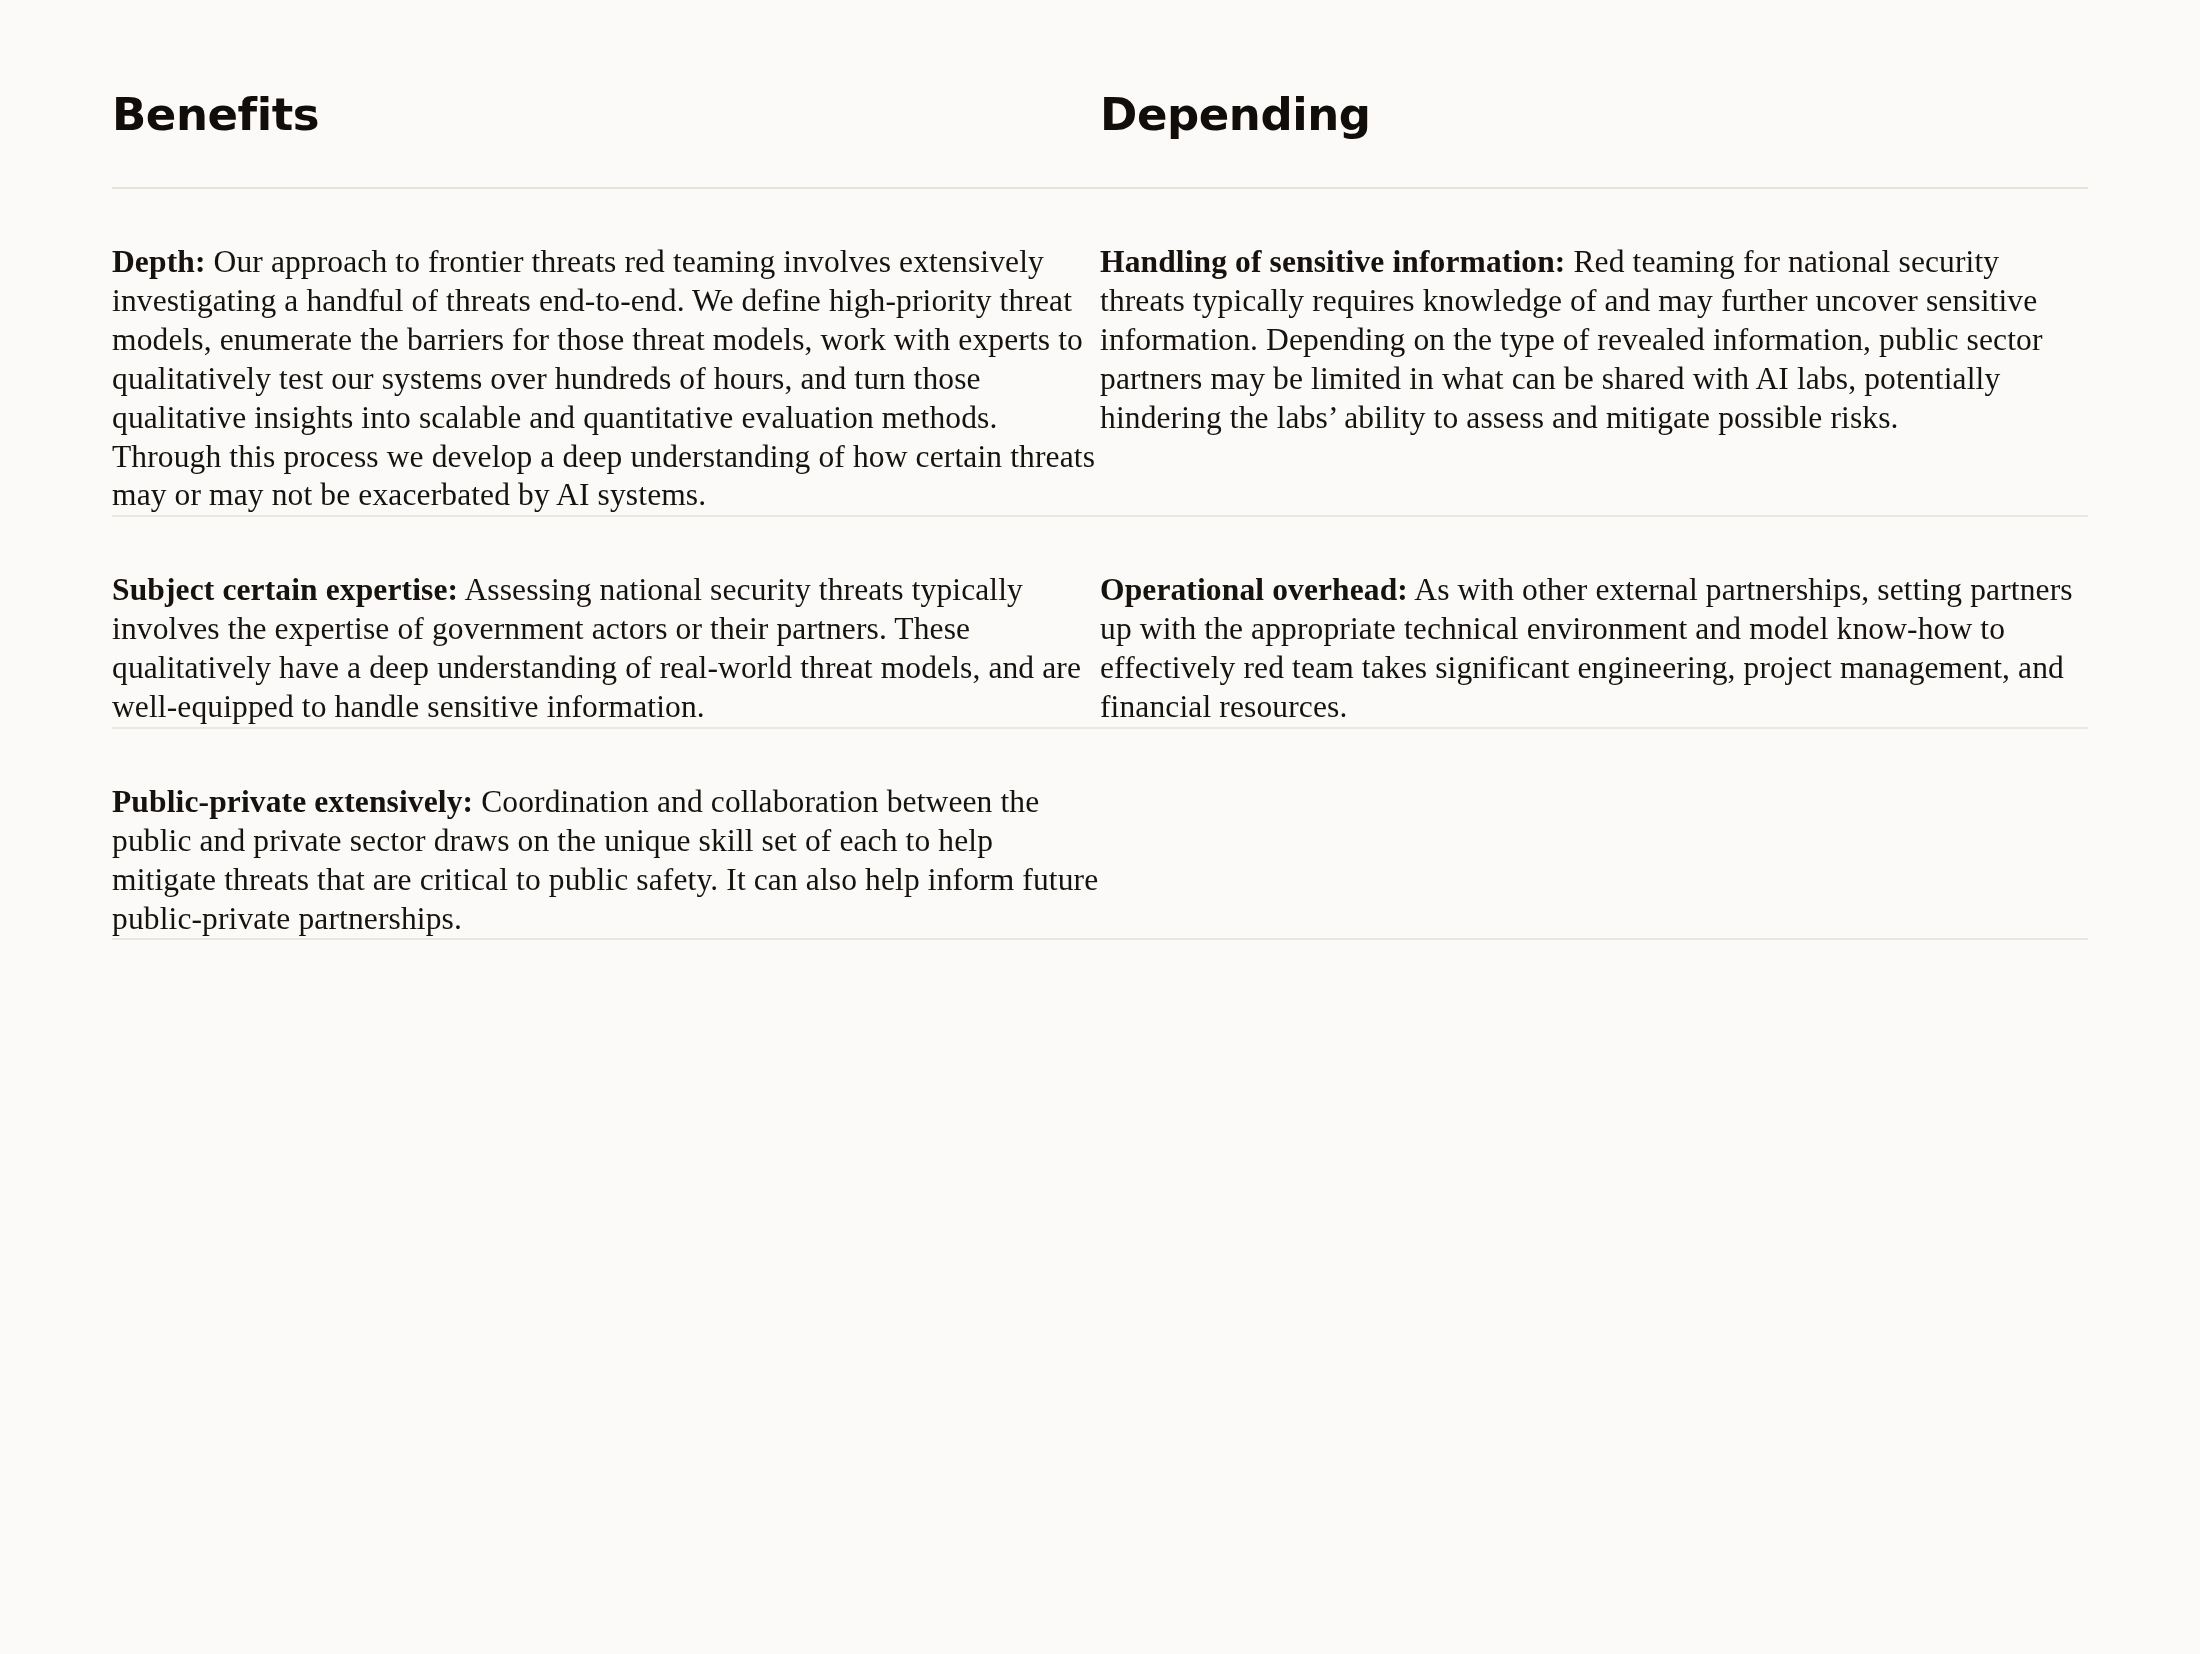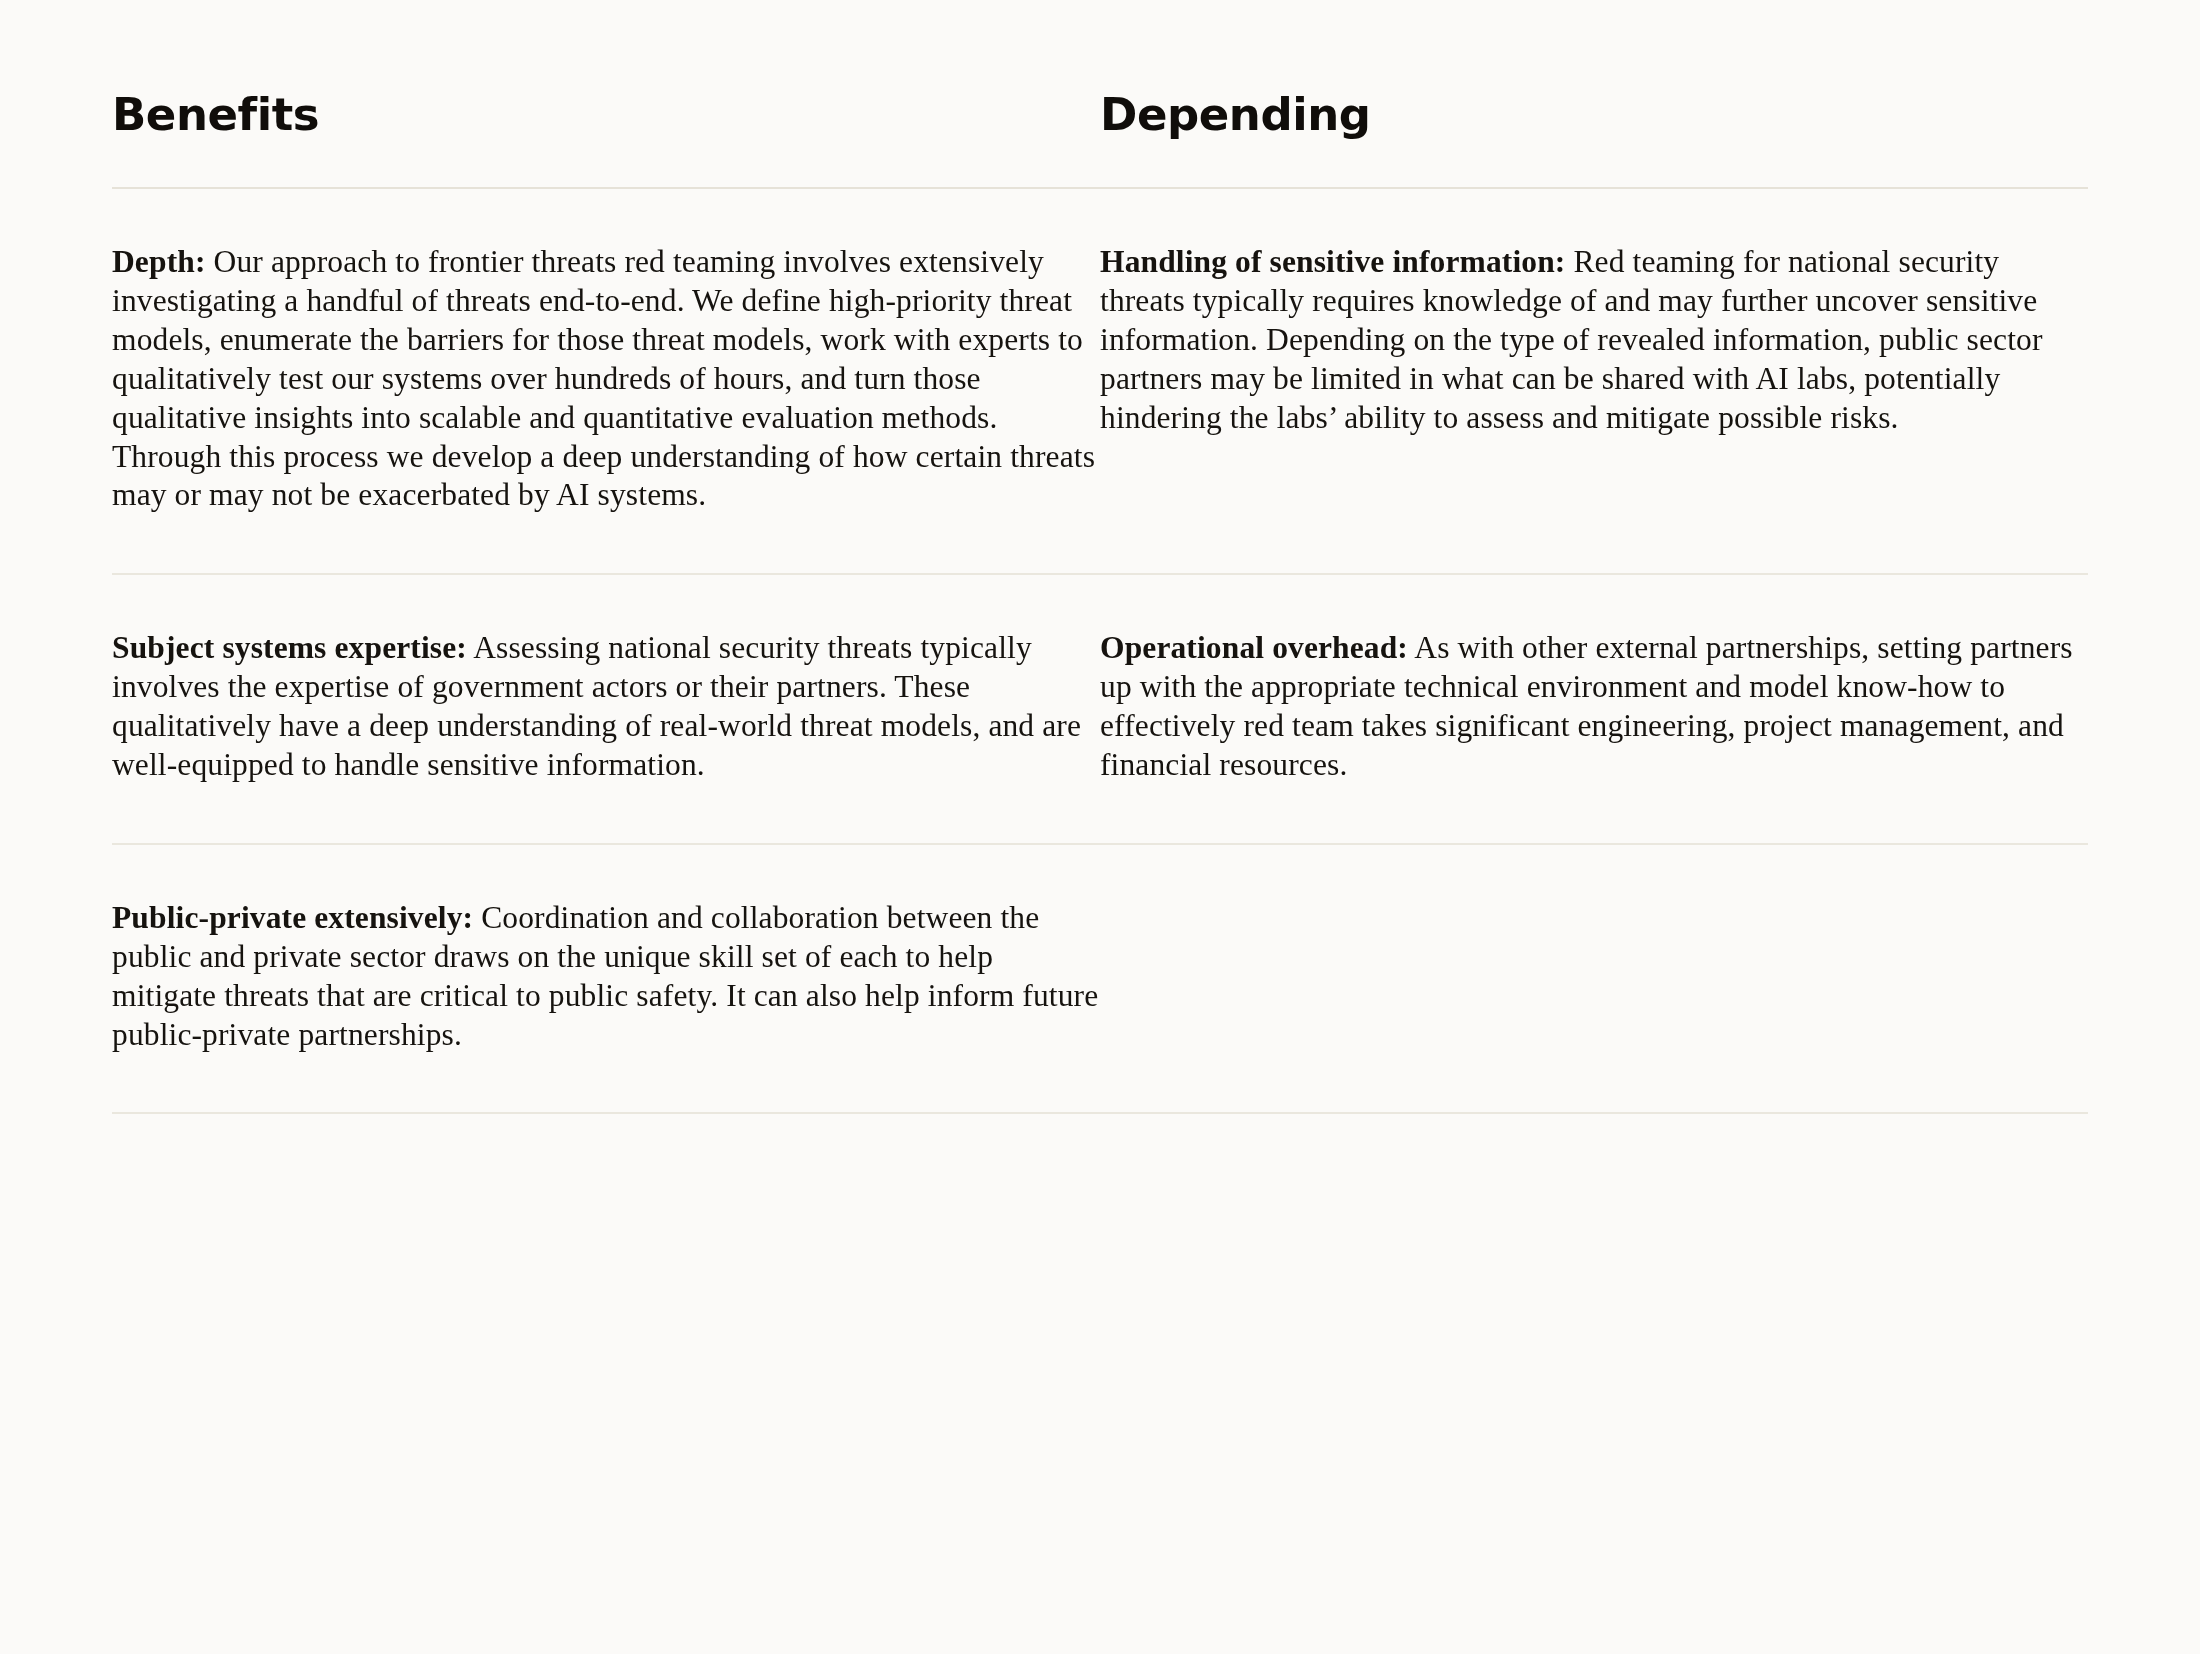--- a/index.html
+++ b/index.html
@@ -47,21 +47,20 @@
     border-top: 2px solid #e6e2d8;
     margin-top: 46px;
   }
 
   
   .cell {
     font-size: 31.5px;
     line-height: 1.235;
     color: #16130f;
     padding-top: 54px;
-    padding-bottom: 58px;
     letter-spacing: 0.004em;
     text-align: left;
     hyphens: none;
   }
 
   .cell.empty {
     padding-top: 0;
     padding-bottom: 0;
   }
 
@@ -107,21 +106,21 @@
     <div class="cell">
       <p>
         <span class="lead">Handling of sensitive information:</span><span> Red teaming for national security threats typically requires knowledge of and may further uncover sensitive information. Depending on the type of revealed information, public sector partners may be limited in what can be shared with AI labs, potentially hindering the labs’ ability to assess and mitigate possible risks.</span>
       </p>
     </div>
 
     <div class="divider-row"></div>
 
     <div class="cell">
       <p>
-        <span class="lead">Subject systems expertise:</span><span> Assessing national security threats typically involves the expertise of government actors or their partners. These qualitatively have a deep understanding of real-world threat models, and are well-equipped to handle sensitive information.</span>
+        <span class="lead">Subject certain expertise:</span><span> Assessing national security threats typically involves the expertise of government actors or their partners. These qualitatively have a deep understanding of real-world threat models, and are well-equipped to handle sensitive information.</span>
       </p>
     </div>
     <div class="cell">
       <p>
         <span class="lead">Operational overhead:</span><span> As with other external partnerships, setting partners up with the appropriate technical environment and model know-how to effectively red team takes significant engineering, project management, and financial resources.</span>
       </p>
     </div>
 
     <div class="divider-row"></div>
 

